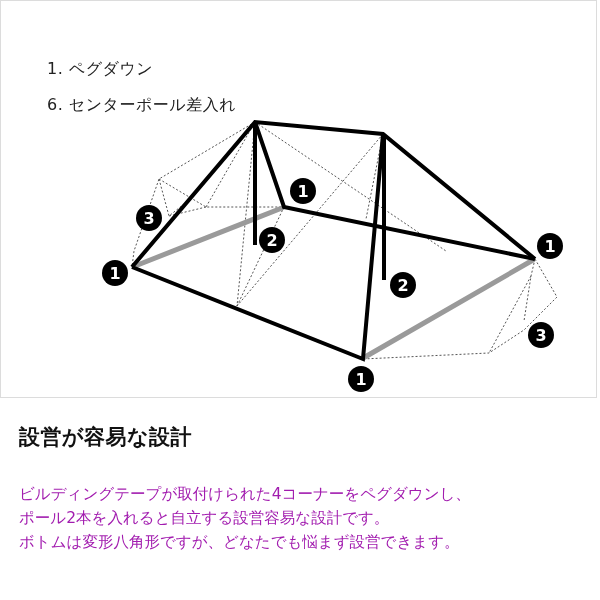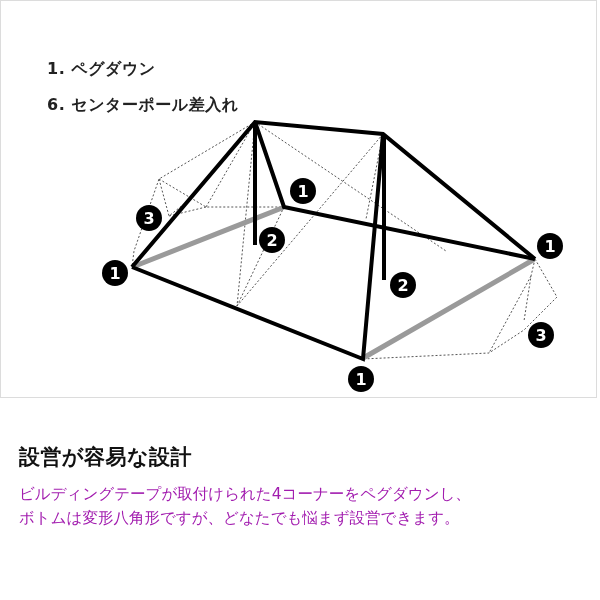--- a/index.html
+++ b/index.html
@@ -1,23 +1,23 @@
 <!DOCTYPE html>
 <html><head>
 <meta charset="utf-8">
 <style>
   html, body { margin: 0; padding: 0; background: #ffffff; }
   body { width: 600px; height: 600px; position: relative; overflow: hidden;
          font-family: "DejaVu Sans", "Liberation Sans", sans-serif; color: #1a1a1a; }
   .diagram-panel { position: absolute; left: 0; top: 0; width: 597px; height: 398px;
          border: 1.5px solid #dcdcdc; box-sizing: border-box; background: #fff; }
   .diagram-svg { position: absolute; left: 0; top: 0; }
-  .legend { position: absolute; left: 46px; top: 50px; font-weight: bold; }
+  .legend { position: absolute; left: 46px; top: 50px; }
   .legend-item { font-size: 16px; line-height: 36px; height: 36px; color: #222; white-space: nowrap; letter-spacing: 0.5px; }
-  .heading { position: absolute; left: 19px; top: 423px; font-size: 21px; font-weight: bold; color: #111; letter-spacing: 0.5px; margin-top: 20px; }
+  .heading { position: absolute; left: 19px; top: 423px; font-size: 21px; font-weight: bold; color: #111; letter-spacing: 0.5px; }
   .body-text { position: absolute; left: 19px; top: 482px; width: 570px; }
   .body-line { font-size: 15.5px; line-height: 24px; color: #a21caf; white-space: nowrap; }
 </style>
 </head>
 <body>
 
 <div class="diagram-panel">
   <svg class="diagram-svg" width="597" height="398" viewBox="0 0 597 398">
 
     <g fill="none" stroke="#555" stroke-width="1" stroke-dasharray="2,2">
@@ -96,14 +96,15 @@
   <div class="legend">
     <div class="legend-item">1. ペグダウン</div>
     <div class="legend-item">6. センターポール差入れ</div>
   </div>
 </div>
 
 <div class="heading">設営が容易な設計</div>
 
 <div class="body-text">
   <div class="body-line">ビルディングテープが取付けられた4コーナーをペグダウンし、</div>
+  <div class="body-line">ポール2本を入れると自立する設営容易な設計です。</div>
   <div class="body-line">ボトムは変形八角形ですが、どなたでも悩まず設営できます。</div>
 </div>
 
 </body></html>

